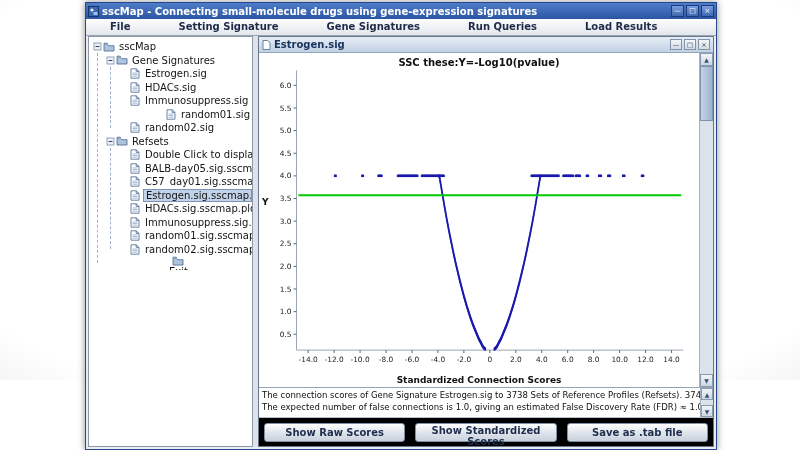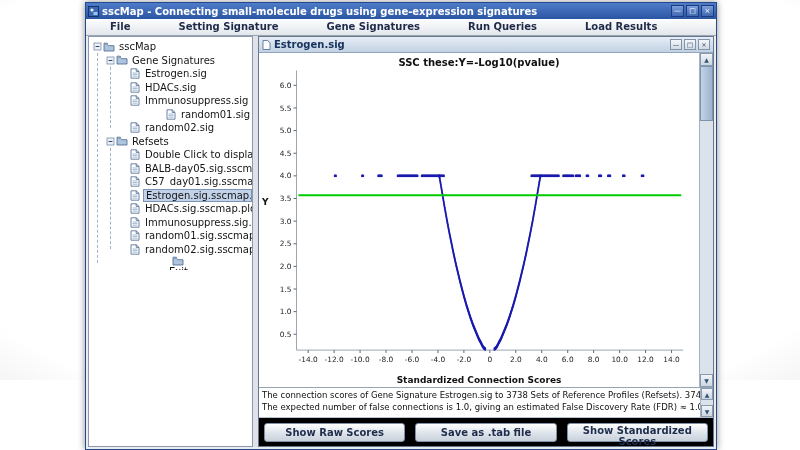--- a/index.html
+++ b/index.html
@@ -944,22 +944,22 @@
             <div class="info-line">The connection scores of Gene Signature Estrogen.sig to 3738 Sets of Reference Profiles (Refsets). 374 of these 3738 connections</div>
             <div class="info-line">The expected number of false connections is 1.0, giving an estimated False Discovery Rate (FDR) ≈ 1.0 / 374 ≈ 0.0027. For details</div>
             <div class="info-scroll">
               <div class="sb-btn">▲</div>
               <div class="sb-btn">▼</div>
             </div>
           </div>
 
           <div class="btnbar">
               <button class="jbtn">Show Raw Scores</button>
+              <button class="jbtn">Show Standardized Scores</button>
               <button class="jbtn">Save as .tab file</button>
-              <button class="jbtn">Show Standardized Scores</button>
             </div>
 
         </div>
       </div>
 
     </div>
   </div>
 </div>
 
 </body></html>

